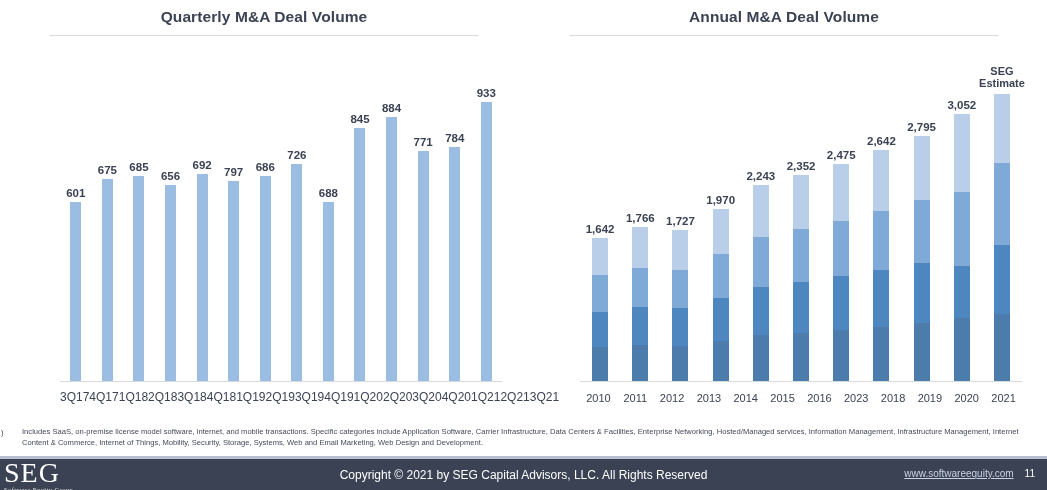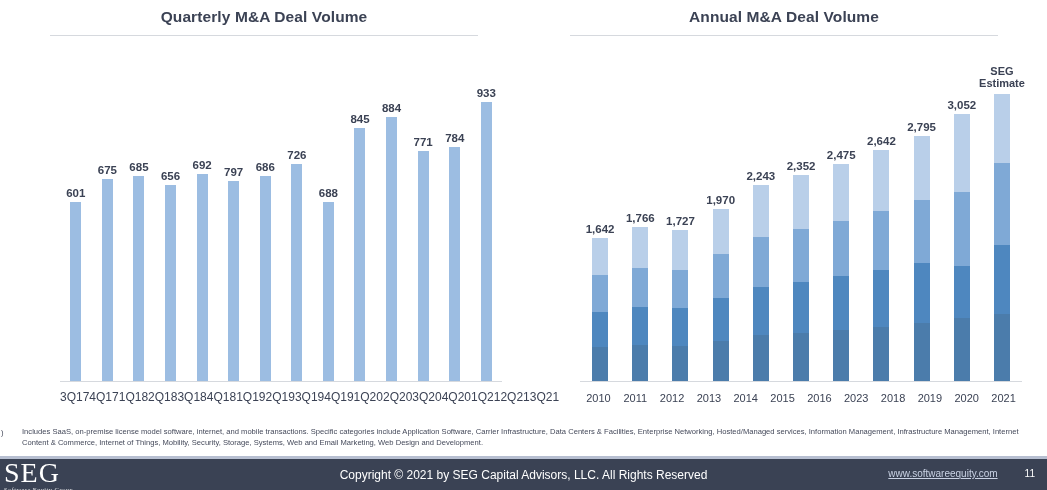--- a/index.html
+++ b/index.html
@@ -164,21 +164,21 @@
     text-align: center;
     font-size: 12px;
     font-weight: normal;
     color: #ffffff;
   }
   .footer-right {
     position: absolute;
     right: 12px; top: 9px;
     display: flex;
     align-items: center;
-    gap: 27px;
+    gap: 11px;
     font-size: 10px;
   }
   .footer-link {
     color: #c9d2e4;
     text-decoration: underline;
   }
   .page-num { color: #ffffff; }
 </style>
 </head>
 <body>

